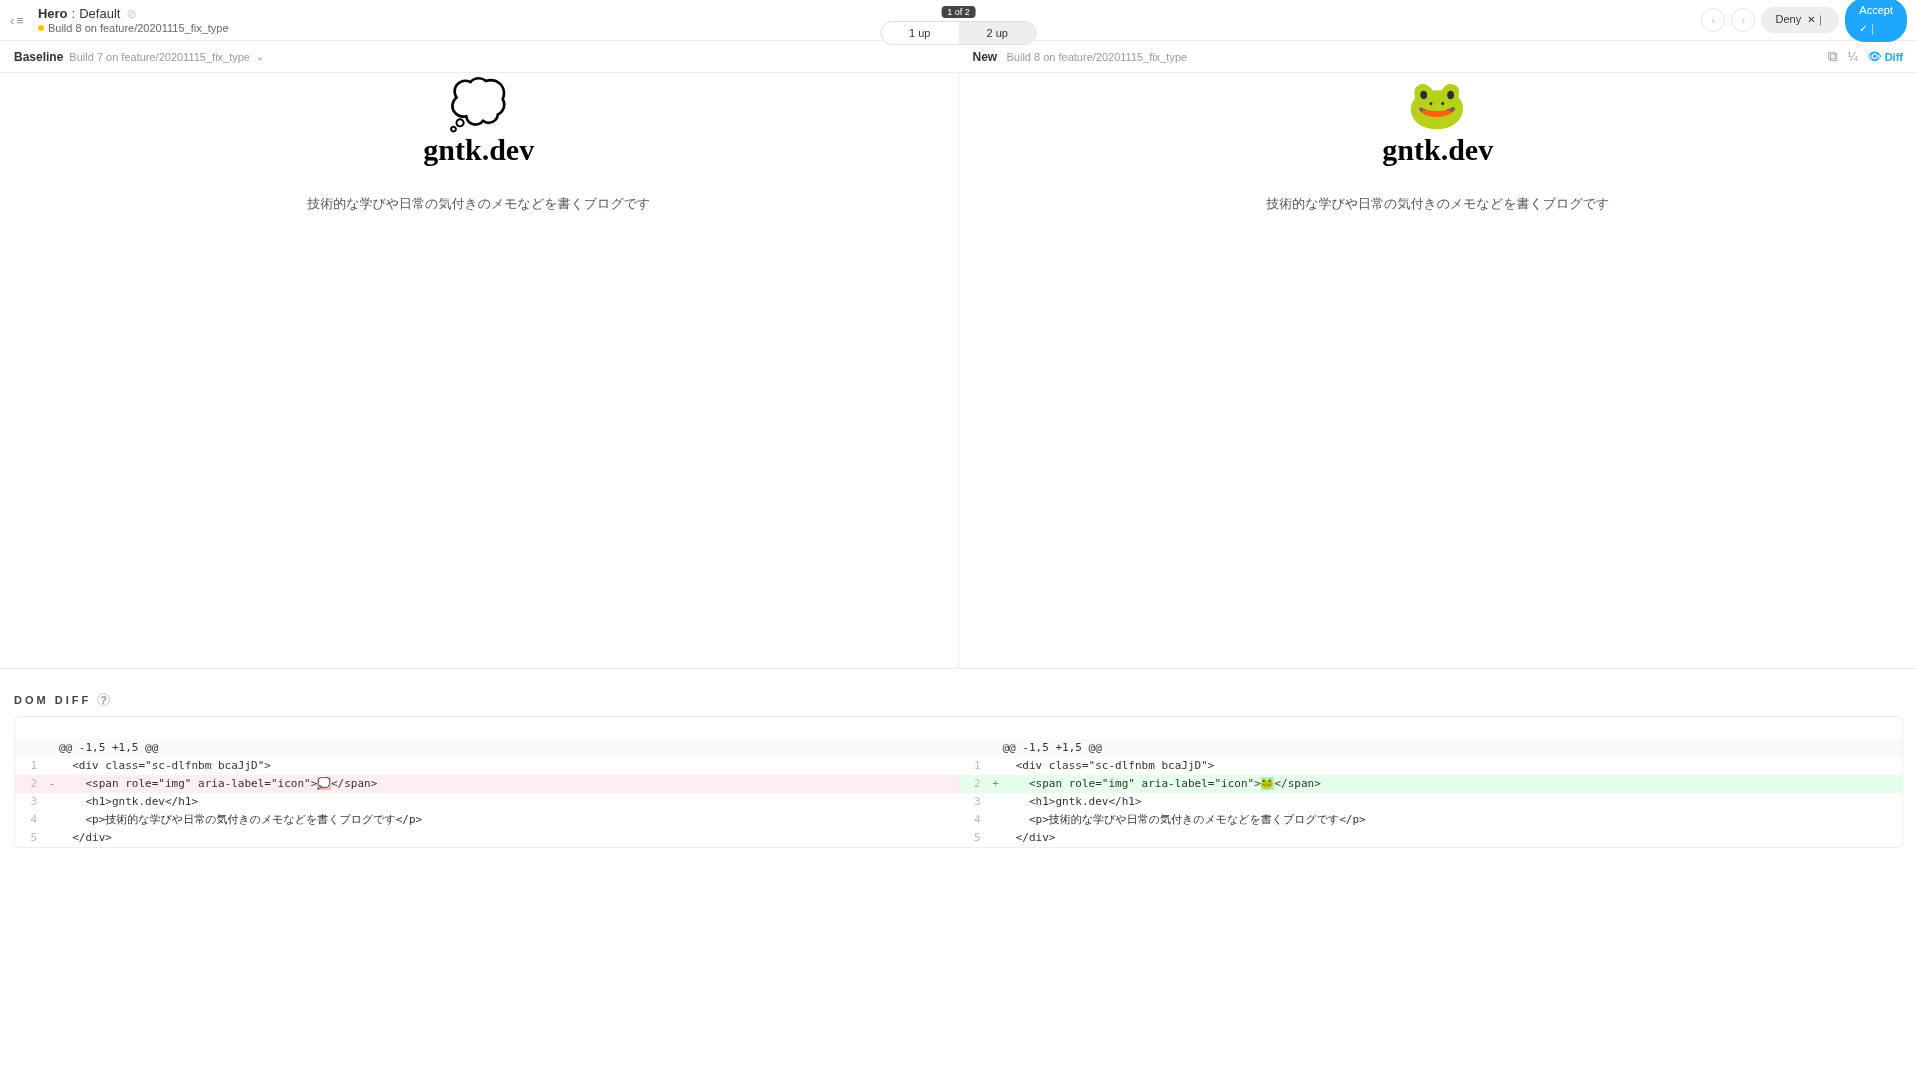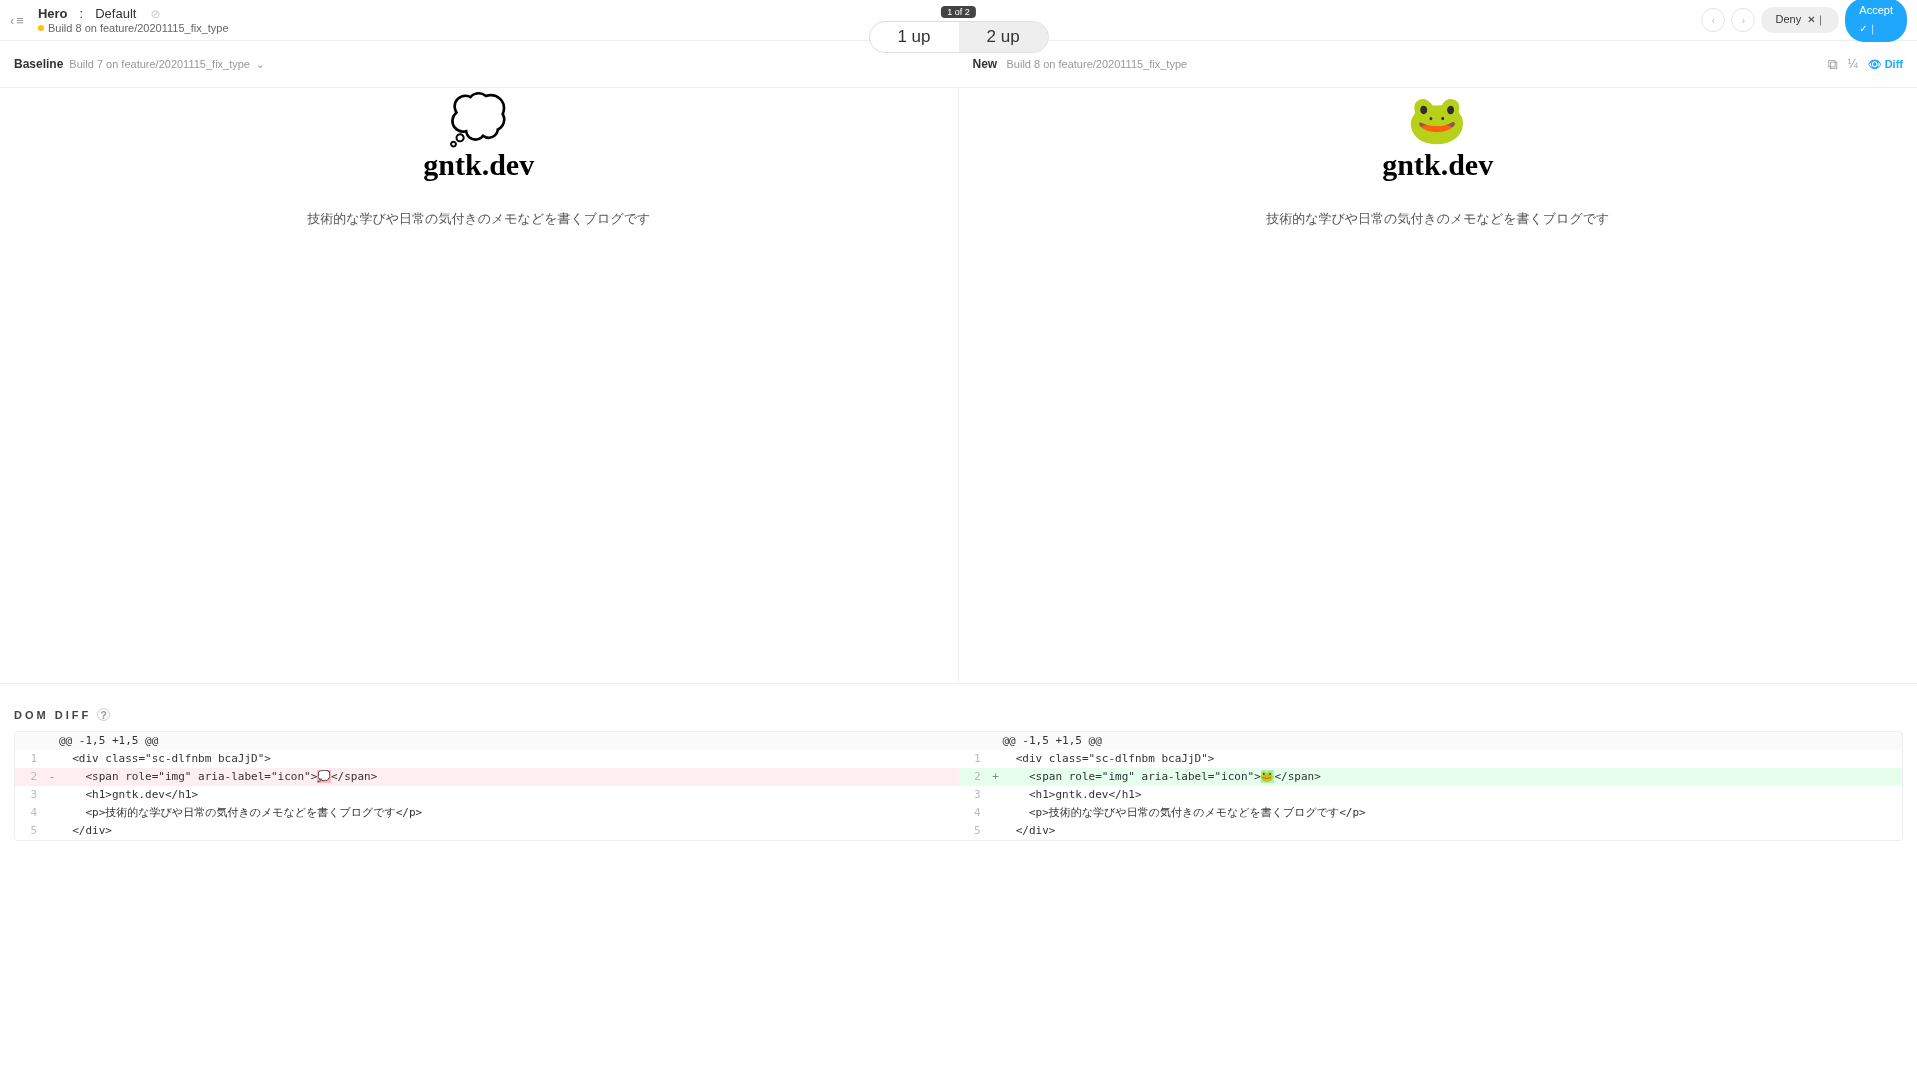--- a/index.html
+++ b/index.html
@@ -1,63 +1,63 @@
 <!DOCTYPE html>
 <html><head>
 <meta charset="utf-8">
 <style>
   * { box-sizing: border-box; margin: 0; padding: 0; }
   body { font-family: -apple-system, BlinkMacSystemFont, "Segoe UI", Helvetica, Arial, sans-serif; font-size: 13px; color: #333; background: #fff; width: 1917px; }
   
   .top-header { display: flex; align-items: center; padding: 6px 10px; position: relative; height: 40px; }
   .back-arrow { color: #999; font-size: 13px; margin-right: 4px; cursor: pointer; display: flex; align-items: center; gap: 2px; }
   .title-block { margin-left: 10px; }
-  .title-line { display: flex; align-items: center; gap: 10px; }
+  .title-line { display: flex; align-items: center; gap: 2px; }
   .title-main { font-weight: 700; font-size: 13px; color: #333; }
   .title-sep { color: #333; margin: 0 2px; }
   .title-sub { font-weight: 400; color: #333; }
   .title-status { color: #ccc; margin-left: 4px; font-size: 12px; }
   .subtitle-line { display: flex; align-items: center; gap: 4px; font-size: 11px; color: #666; margin-top: 1px; }
   .dot-yellow { width: 6px; height: 6px; border-radius: 50%; background: #ffc107; }
   
   .center-controls { position: absolute; left: 50%; transform: translateX(-50%); top: 6px; display: flex; flex-direction: column; align-items: center; }
   .counter-pill { background: #444; color: #fff; font-size: 9px; padding: 1px 6px; border-radius: 4px; margin-bottom: 3px; }
   .view-toggle { display: inline-flex; border: 1px solid #ddd; border-radius: 20px; overflow: hidden; background: #fff; }
-  .view-toggle-btn { font-size: 17px; padding: 5px 28px; color: #333; cursor: pointer; border: none; background: transparent; }
+  .view-toggle-btn { font-size: 11px; padding: 5px 28px; color: #333; cursor: pointer; border: none; background: transparent; }
   .view-toggle-btn.active { background: #eee; }
   
   .right-controls { margin-left: auto; display: flex; align-items: center; gap: 6px; }
   .nav-circle { width: 24px; height: 24px; border: 1px solid #e5e5e5; border-radius: 50%; display: flex; align-items: center; justify-content: center; color: #bbb; font-size: 10px; cursor: pointer; }
   .btn-pill { border: none; border-radius: 20px; font-size: 11px; padding: 6px 14px; display: inline-flex; align-items: flex-start; gap: 6px; cursor: pointer; }
   .btn-deny { background: #eee; color: #333; }
   .btn-accept { background: #1ea7fd; color: #fff; flex-direction: column; }
   .btn-icon-small { font-size: 10px; }
   
-  .sub-header { display: flex; align-items: center; border-bottom: 1px solid #eee; border-top: 1px solid #eee; height: 48px; }
+  .sub-header { display: flex; align-items: center; border-bottom: 1px solid #eee; border-top: 1px solid #eee; height: 33px; }
   .sub-header-half { width: 50%; display: flex; align-items: center; padding: 0 14px; font-size: 12px; }
   .sub-header-half.right { justify-content: space-between; }
   .sub-label { font-weight: 700; color: #333; margin-right: 6px; }
   .sub-build { color: #999; font-size: 11px; }
   .chev { color: #999; margin-left: 6px; font-size: 10px; }
   .right-tools { display: flex; align-items: center; gap: 10px; color: #999; font-size: 14px; }
   .diff-link { color: #1ea7fd; text-decoration: none; font-size: 11px; display: inline-flex; align-items: center; gap: 3px; font-weight: 600; }
   
   .canvas-area { display: flex; height: 595px; background: #fff; }
   .canvas-half { width: 50%; display: flex; flex-direction: column; align-items: center; padding-top: 8px; }
   .canvas-half.left { border-right: 1px solid #eee; }
   .hero-logo { font-size: 48px; line-height: 1; margin-bottom: 4px; margin-top: 0; }
   .hero-title { font-family: Georgia, "Times New Roman", serif; font-size: 30px; font-weight: 700; color: #000; }
   .hero-desc { font-size: 13px; color: #555; margin-top: 28px; }
   
   .dom-diff-section { border-top: 1px solid #eee; padding: 24px 14px 8px; }
   .dom-diff-heading { font-size: 11px; letter-spacing: 3px; font-weight: 700; color: #444; margin-bottom: 10px; display: flex; align-items: center; gap: 6px; }
   .dom-diff-heading .q { font-size: 11px; border: 1px solid #ccc; color: #999; width: 13px; height: 13px; border-radius: 50%; display: inline-flex; align-items: center; justify-content: center; letter-spacing: 0; }
   
   .diff-grid { display: flex; border: 1px solid #eee; border-radius: 4px; overflow: hidden; }
-  .diff-col { width: 50%; }
+  .diff-col { width: 50%; margin-top: 22px; }
   .diff-row { display: flex; font-family: "SFMono-Regular", Consolas, monospace; font-size: 11px; line-height: 18px; }
   .diff-num { width: 30px; text-align: right; color: #bbb; padding-right: 8px; flex-shrink: 0; }
   .diff-sign { width: 14px; text-align: center; color: #888; flex-shrink: 0; }
   .diff-code { white-space: pre; flex: 1; color: #333; }
   .diff-hunk { background: #fafafa; color: #999; }
   .diff-row.del { background: #ffeef0; }
   .diff-row.add { background: #e6ffed; }
   .highlight-del { background: #fdb8c0; }
   .highlight-add { background: #acf2bd; }
 </style>

